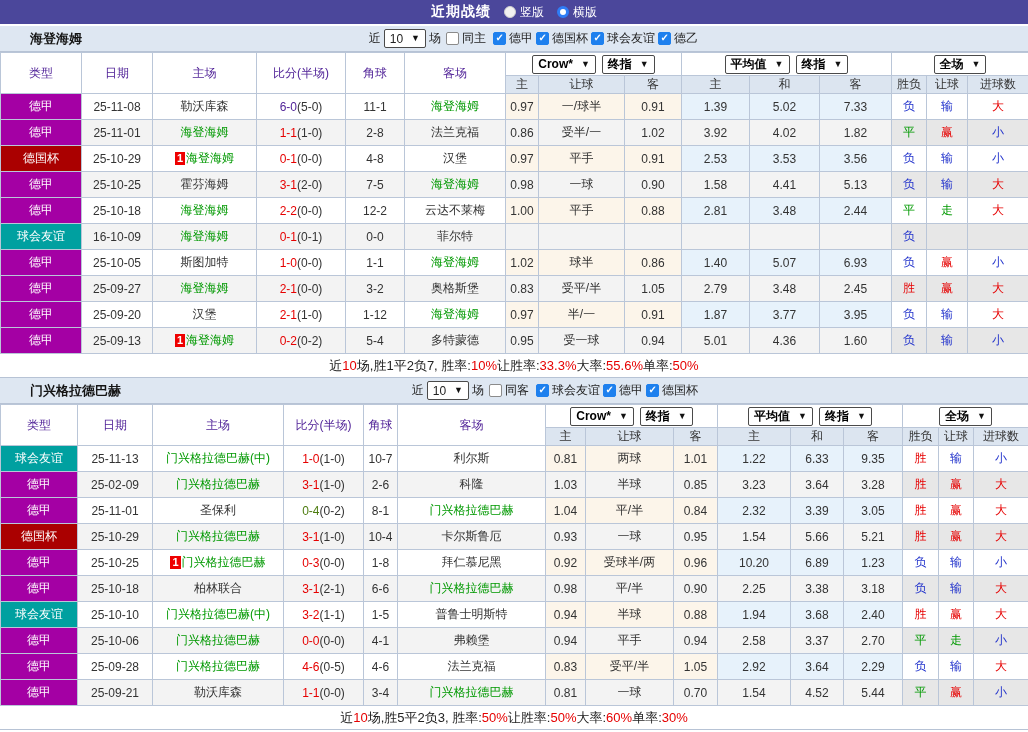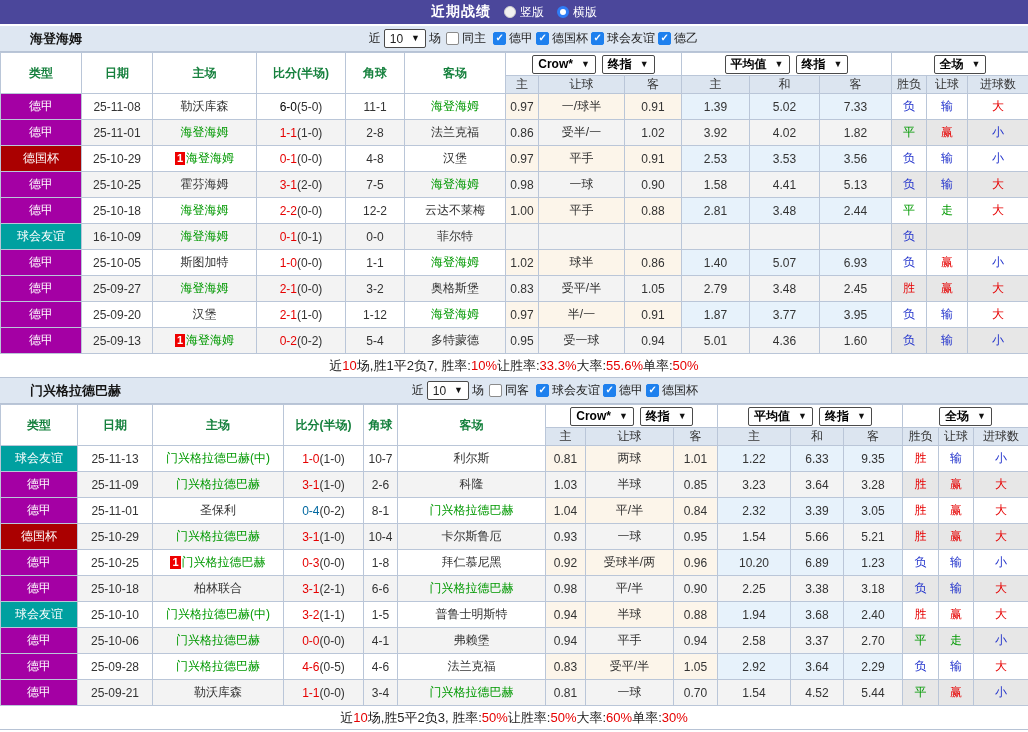--- a/index.html
+++ b/index.html
@@ -44,21 +44,21 @@
   .cb.on::after{
     content:"\2713"; position:absolute; left:1.5px; top:-1px;
     color:#fff; font-size:10px; font-weight:bold;
   }
   
   table.grid{ border-collapse:collapse; table-layout:fixed; width:1028px; font-size:12px; }
   .grid th, .grid td{
     border:1px solid #bac6d8; text-align:center; padding:0;
     overflow:hidden; white-space:nowrap;
   }
-  thead th.big{ background:#dce5f0; font-weight:bold; color:#15803d; font-size:12px;border-radius:7px; }
+  thead th.big{ background:#dce5f0; font-weight:normal; color:#4c1d95; font-size:12px;border-radius:7px; }
   thead tr.selrow th{ height:23px; background:#fff; }
   thead tr.subrow th{ height:17px; background:#dce5f0; font-weight:normal; color:#333; }
   .selgroup{ display:flex; align-items:center; justify-content:center; gap:6px; }
   tbody td{ height:26px; color:#333; }
   tbody td.type{ color:#fff; }
   tbody tr:nth-child(even) td{ background:#f3f3f3; }
   tbody tr:nth-child(odd)  td.crow{ background:#fcf5ea; }
   tbody tr:nth-child(odd)  td.avg{ background:#e7f2fb; }
   tbody tr:nth-child(even) td.res{ background:#e7e7e7; }
   .hl{ color:#009900; }
@@ -183,21 +183,21 @@
       <th>胜负</th>
       <th>让球</th>
       <th>进球数</th>
     </tr>
   </thead>
   <tbody>
       <tr>
         <td class="type" style="background: rgb(164, 0, 164);">德甲</td>
         <td>25-11-08</td>
         <td><span>勒沃库森</span></td>
-        <td><span class="sc" style="color: #000000; text-align: right;">6-0</span><span class="hf">(5-0)</span></td>
+        <td><span class="sc" style="color: #4c1d95; text-align: right;">6-0</span><span class="hf">(5-0)</span></td>
         <td>11-1</td>
         <td><span class="hl" style="color: rgb(0, 153, 0);">海登海姆</span></td>
         <td class="crow">0.97</td>
         <td class="crow">一/球半</td>
         <td class="crow">0.91</td>
         <td class="avg">1.39</td>
         <td class="avg">5.02</td>
         <td class="avg">7.33</td>
         <td class="res" style="color: rgb(34, 51, 204);">负</td>
         <td class="res" style="color: rgb(34, 51, 204);">输</td>
@@ -476,40 +476,40 @@
         <td class="crow">1.01</td>
         <td class="avg">1.22</td>
         <td class="avg">6.33</td>
         <td class="avg">9.35</td>
         <td class="res" style="color: rgb(230, 0, 0);">胜</td>
         <td class="res" style="color: rgb(34, 51, 204);">输</td>
         <td class="res" style="color: rgb(34, 51, 204);">小</td>
       </tr>
       <tr>
         <td class="type" style="background: rgb(164, 0, 164);">德甲</td>
-        <td>25-11-09</td>
+        <td>25-02-09</td>
         <td><span class="hl" style="color: rgb(0, 153, 0);">门兴格拉德巴赫</span></td>
         <td><span class="sc" style="color: rgb(230, 0, 0);">3-1</span><span class="hf">(1-0)</span></td>
         <td>2-6</td>
         <td><span>科隆</span></td>
         <td class="crow">1.03</td>
         <td class="crow">半球</td>
         <td class="crow">0.85</td>
         <td class="avg">3.23</td>
         <td class="avg">3.64</td>
         <td class="avg">3.28</td>
         <td class="res" style="color: rgb(230, 0, 0);">胜</td>
         <td class="res" style="color: rgb(230, 0, 0);">赢</td>
         <td class="res" style="color: rgb(230, 0, 0);">大</td>
       </tr>
       <tr>
         <td class="type" style="background: rgb(164, 0, 164);">德甲</td>
         <td>25-11-01</td>
         <td><span>圣保利</span></td>
-        <td><span class="sc" style="color: #0369a1;">0-4</span><span class="hf">(0-2)</span></td>
+        <td><span class="sc" style="color: #4d7c0f;">0-4</span><span class="hf">(0-2)</span></td>
         <td>8-1</td>
         <td><span class="hl" style="color: rgb(0, 153, 0);">门兴格拉德巴赫</span></td>
         <td class="crow">1.04</td>
         <td class="crow">平/半</td>
         <td class="crow">0.84</td>
         <td class="avg">2.32</td>
         <td class="avg">3.39</td>
         <td class="avg">3.05</td>
         <td class="res" style="color: rgb(230, 0, 0);">胜</td>
         <td class="res" style="color: rgb(230, 0, 0);">赢</td>

